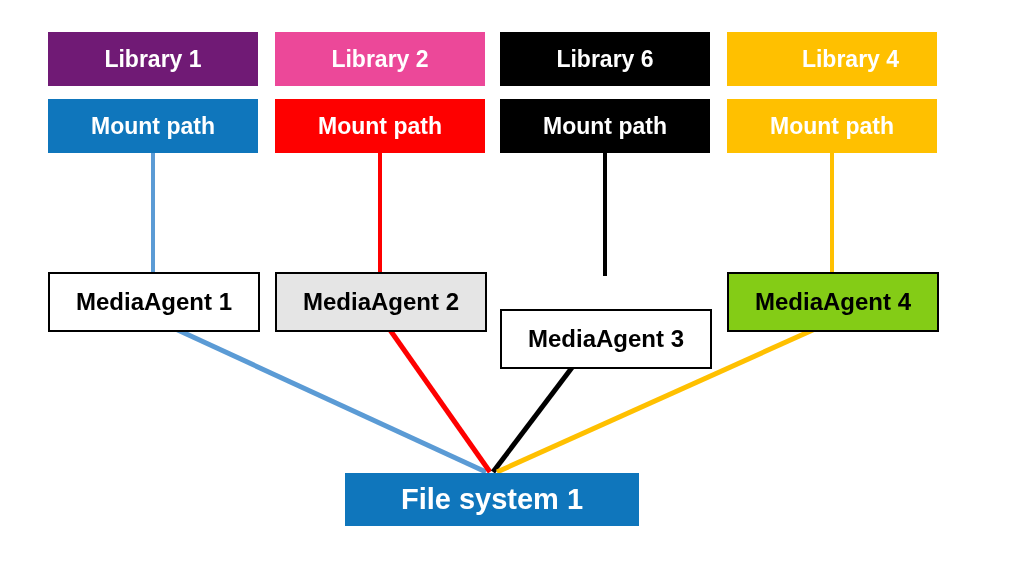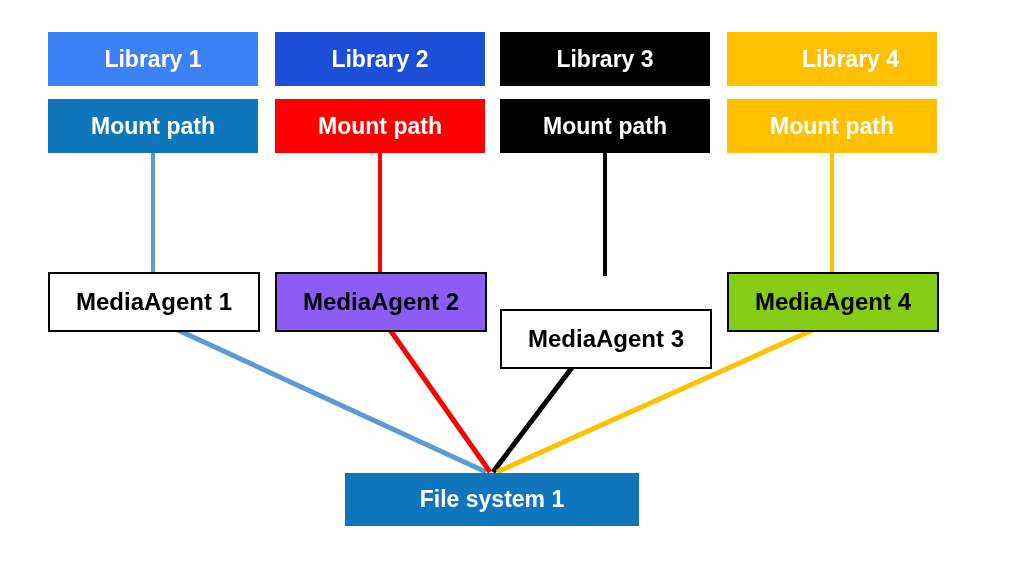--- a/index.html
+++ b/index.html
@@ -48,21 +48,21 @@
     font-size: 24px;
     background: #ffffff;
     border: 2px solid #000000;
     color: #000000;
   }
   .fs {
     left: 345px;
     top: 473px;
     width: 294px;
     height: 53px;
-    font-size: 23px;
+    font-size: 29px;
     color: #ffffff;
   }
   .c1 { left: 48px; }
   .c2 { left: 275px; }
   .c3 { left: 500px; }
   .c4 { left: 727px; }
 </style>
 </head>
 <body>
 
@@ -72,30 +72,30 @@
       <line x1="153" y1="151" x2="153" y2="276" stroke="#5B9BD5" stroke-width="4"></line>
       <line x1="380" y1="151" x2="380" y2="276" stroke="#FE0000" stroke-width="4"></line>
       <line x1="605" y1="151" x2="605" y2="276" stroke="#000000" stroke-width="4"></line>
       <line x1="832" y1="151" x2="832" y2="276" stroke="#FFC000" stroke-width="4"></line>
       <line x1="156" y1="320" x2="486" y2="472" stroke="#5B9BD5" stroke-width="5"></line>
       <line x1="383" y1="320" x2="490" y2="472" stroke="#FE0000" stroke-width="5"></line>
       <line x1="608" y1="320" x2="493" y2="472" stroke="#000000" stroke-width="5"></line>
       <line x1="835" y1="320" x2="497" y2="472" stroke="#FFC000" stroke-width="5"></line>
     </svg>
 
-  <div class="box colored lib c1" style="background: #3b82f6; color: rgb(255, 255, 255);">Library 1</div>
-  <div class="box colored lib c2" style="background: #1d4ed8; color: rgb(255, 255, 255);">Library 2</div>
-  <div class="box colored lib c3" style="background: rgb(0, 0, 0); color: rgb(255, 255, 255);">Library 3</div>
+  <div class="box colored lib c1" style="background: #701a75; color: rgb(255, 255, 255);">Library 1</div>
+  <div class="box colored lib c2" style="background: #ec4899; color: rgb(255, 255, 255);">Library 2</div>
+  <div class="box colored lib c3" style="background: rgb(0, 0, 0); color: rgb(255, 255, 255);">Library 6</div>
   <div class="box colored lib c4" style="background: rgb(255, 192, 0); color: rgb(255, 255, 255); padding-left: 37px;">Library 4</div>
 
   <div class="box colored mp c1" style="background: rgb(15, 118, 188); color: rgb(255, 255, 255);">Mount path</div>
   <div class="box colored mp c2" style="background: rgb(254, 0, 0); color: rgb(255, 255, 255);">Mount path</div>
   <div class="box colored mp c3" style="background: rgb(0, 0, 0); color: rgb(255, 255, 255);">Mount path</div>
   <div class="box colored mp c4" style="background: rgb(255, 192, 0); color: rgb(255, 255, 255);">Mount path</div>
 
   <div class="box ma c1" style="background: rgb(255, 255, 255); border-color: rgb(0, 0, 0); color: rgb(0, 0, 0);">MediaAgent 1</div>
-  <div class="box ma c2" style="background: #8b5cf6; border-color: rgb(0, 0, 0); color: rgb(0, 0, 0);">MediaAgent 2</div>
+  <div class="box ma c2" style="background: #e5e5e5; border-color: rgb(0, 0, 0); color: rgb(0, 0, 0);">MediaAgent 2</div>
   <div class="box ma c3" style="background: rgb(255, 255, 255); border-color: rgb(0, 0, 0); color: rgb(0, 0, 0); margin-top: 37px;">MediaAgent 3</div>
   <div class="box ma c4" style="background: #84cc16; border-color: rgb(0, 0, 0); color: rgb(0, 0, 0);">MediaAgent 4</div>
 
   <div class="box fs" style="background: rgb(15, 118, 188); color: rgb(255, 255, 255);">File system 1</div>
 
 </div>
 
 </body></html>

